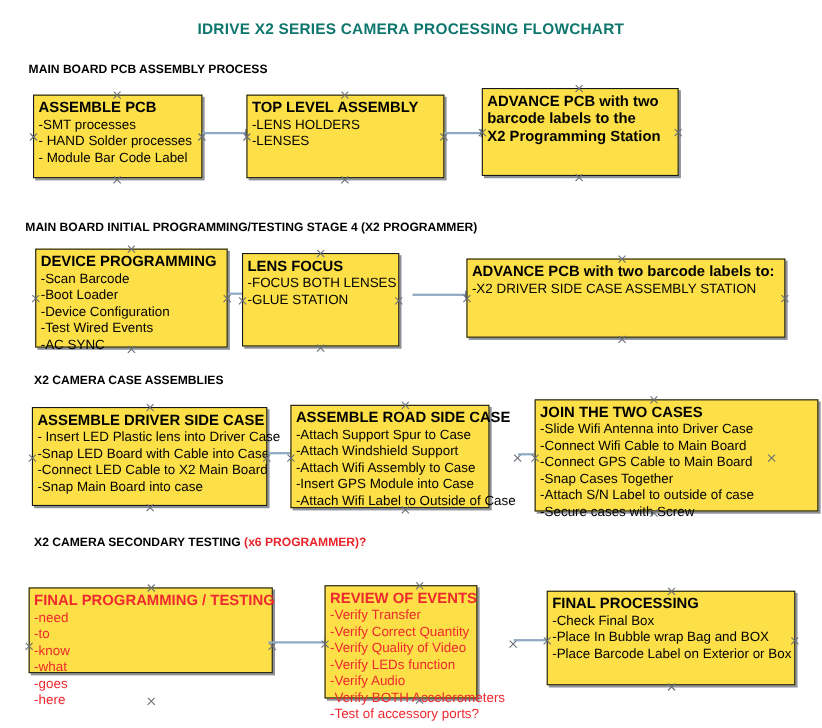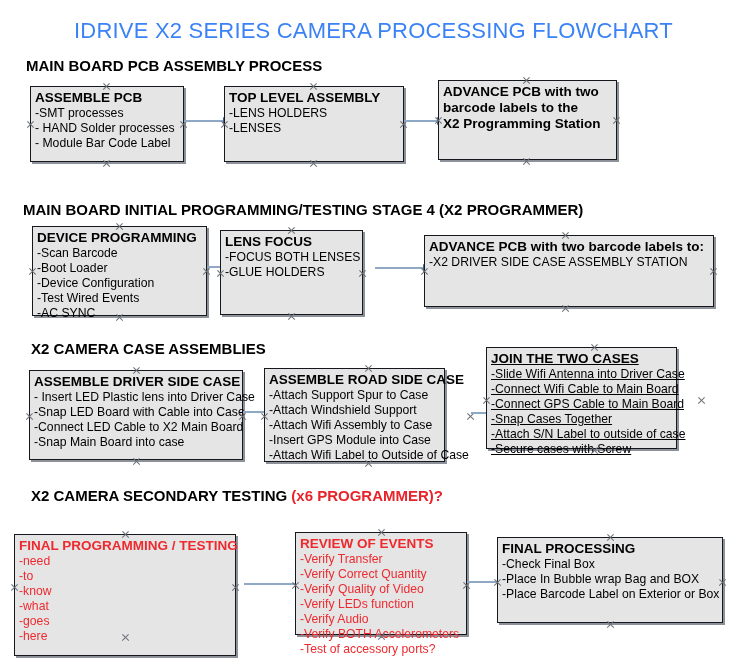--- a/index.html
+++ b/index.html
@@ -20,40 +20,40 @@
     width: 747px;
     height: 662px;
   }
 
   .doc-title {
     position: absolute;
     left: 0;
     top: 18px;
     width: 747px;
     text-align: center;
-    font-size: 22px;
-    font-weight: normal;
+    font-size: 14px;
+    font-weight: bold;
     letter-spacing: 0.2px;
-    color: #3b82f6;
+    color: #0f766e;
   }
 
   .section-header {
     position: absolute;
-    font-size: 15px;
+    font-size: 11px;
     font-weight: bold;
     color: #000;
     white-space: nowrap;
   }
   .section-header .hl-red {
     color: #e8232a;
   }
 
   .node {
     position: absolute;
-    background: #e5e5e5;
+    background: #fde047;
     border: 1.4px solid #15181d;
     box-sizing: border-box;
     box-shadow: 2px 2px 0 rgba(120,126,136,0.85);
     padding: 3px 4px 2px 4px;
   }
   .node .n-title {
     font-size: 13.5px;
     font-weight: bold;
     line-height: 16px;
     white-space: nowrap;
@@ -176,21 +176,21 @@
     <div class="handle" style="left:169px; top:40px;"></div>
   </div>
 
   <div class="connector" style="left:207px; top:266px; width:25px;">
     <span class="arrow"></span>
   </div>
 
   <div class="node" style="left:220px; top:230px; width:143px; height:85px;">
     <div class="n-title">LENS FOCUS</div>
     <div class="n-line">-FOCUS BOTH LENSES</div>
-    <div class="n-line">-GLUE HOLDERS</div>
+    <div class="n-line">-GLUE STATION</div>
     <div class="handle" style="left:66px; top:-5px;"></div>
     <div class="handle" style="left:66px; top:81px;"></div>
     <div class="handle" style="left:-5px; top:38px;"></div>
     <div class="handle" style="left:137px; top:38px;"></div>
   </div>
 
   <div class="connector" style="left:375px; top:267px; width:49px;">
     <span class="arrow"></span>
   </div>
 
@@ -233,57 +233,57 @@
     <div class="handle" style="left:99px; top:-5px;"></div>
     <div class="handle" style="left:99px; top:90px;"></div>
     <div class="handle" style="left:-5px; top:43px;"></div>
     <div class="handle" style="left:201px; top:43px;"></div>
   </div>
 
   <div class="connector" style="left:471px; top:412px; width:16px;">
     <span class="arrow"></span>
   </div>
 
-  <div class="node" style="left:486px; top:347px; width:191px; height:102px;text-decoration:underline;">
+  <div class="node" style="left:486px; top:363px; width:258px; height:102px;">
     <div class="n-title">JOIN THE TWO CASES</div>
     <div class="n-line">-Slide Wifi Antenna into Driver Case</div>
     <div class="n-line">-Connect Wifi Cable to Main Board</div>
     <div class="n-line">-Connect GPS Cable to Main Board</div>
     <div class="n-line">-Snap Cases Together</div>
     <div class="n-line">-Attach S/N Label to outside of case</div>
     <div class="n-line">-Secure cases with Screw</div>
     <div class="handle" style="left:103px; top:-5px;"></div>
     <div class="handle" style="left:103px; top:98px;"></div>
     <div class="handle" style="left:-5px; top:48px;"></div>
     <div class="handle" style="left:210px; top:48px;"></div>
   </div>
 
   <div class="section-header" style="left:31px; top:487px;">
     <span>X2 CAMERA SECONDARY TESTING </span><span class="hl-red">(x6 PROGRAMMER)?</span>
   </div>
 
-  <div class="node red" style="left:14px; top:534px; width:222px; height:122px;">
+  <div class="node red" style="left:26px; top:534px; width:222px; height:78px;">
     <div class="n-title">FINAL PROGRAMMING / TESTING</div>
     <div class="n-line">-need</div>
     <div class="n-line">-to</div>
     <div class="n-line">-know</div>
     <div class="n-line">-what</div>
     <div class="n-line">-goes</div>
     <div class="n-line">-here</div>
     <div class="handle" style="left:106px; top:-5px;"></div>
     <div class="handle" style="left:106px; top:98px;"></div>
     <div class="handle" style="left:-5px; top:48px;"></div>
     <div class="handle" style="left:216px; top:48px;"></div>
   </div>
 
   <div class="connector" style="left:244px; top:583px; width:52px;">
     <span class="arrow"></span>
   </div>
 
-  <div class="node red overflow" style="left:295px; top:532px; width:172px; height:103px;">
+  <div class="node red overflow" style="left:295px; top:532px; width:139px; height:103px;">
     <div class="n-title">REVIEW OF EVENTS</div>
     <div class="n-line">-Verify Transfer</div>
     <div class="n-line">-Verify Correct Quantity</div>
     <div class="n-line">-Verify Quality of Video</div>
     <div class="n-line">-Verify LEDs function</div>
     <div class="n-line">-Verify Audio</div>
     <div class="n-line">-Verify BOTH Accelerometers</div>
     <div class="n-line">-Test of accessory ports?</div>
     <div class="handle" style="left:81px; top:-5px;"></div>
     <div class="handle" style="left:81px; top:99px;"></div>

